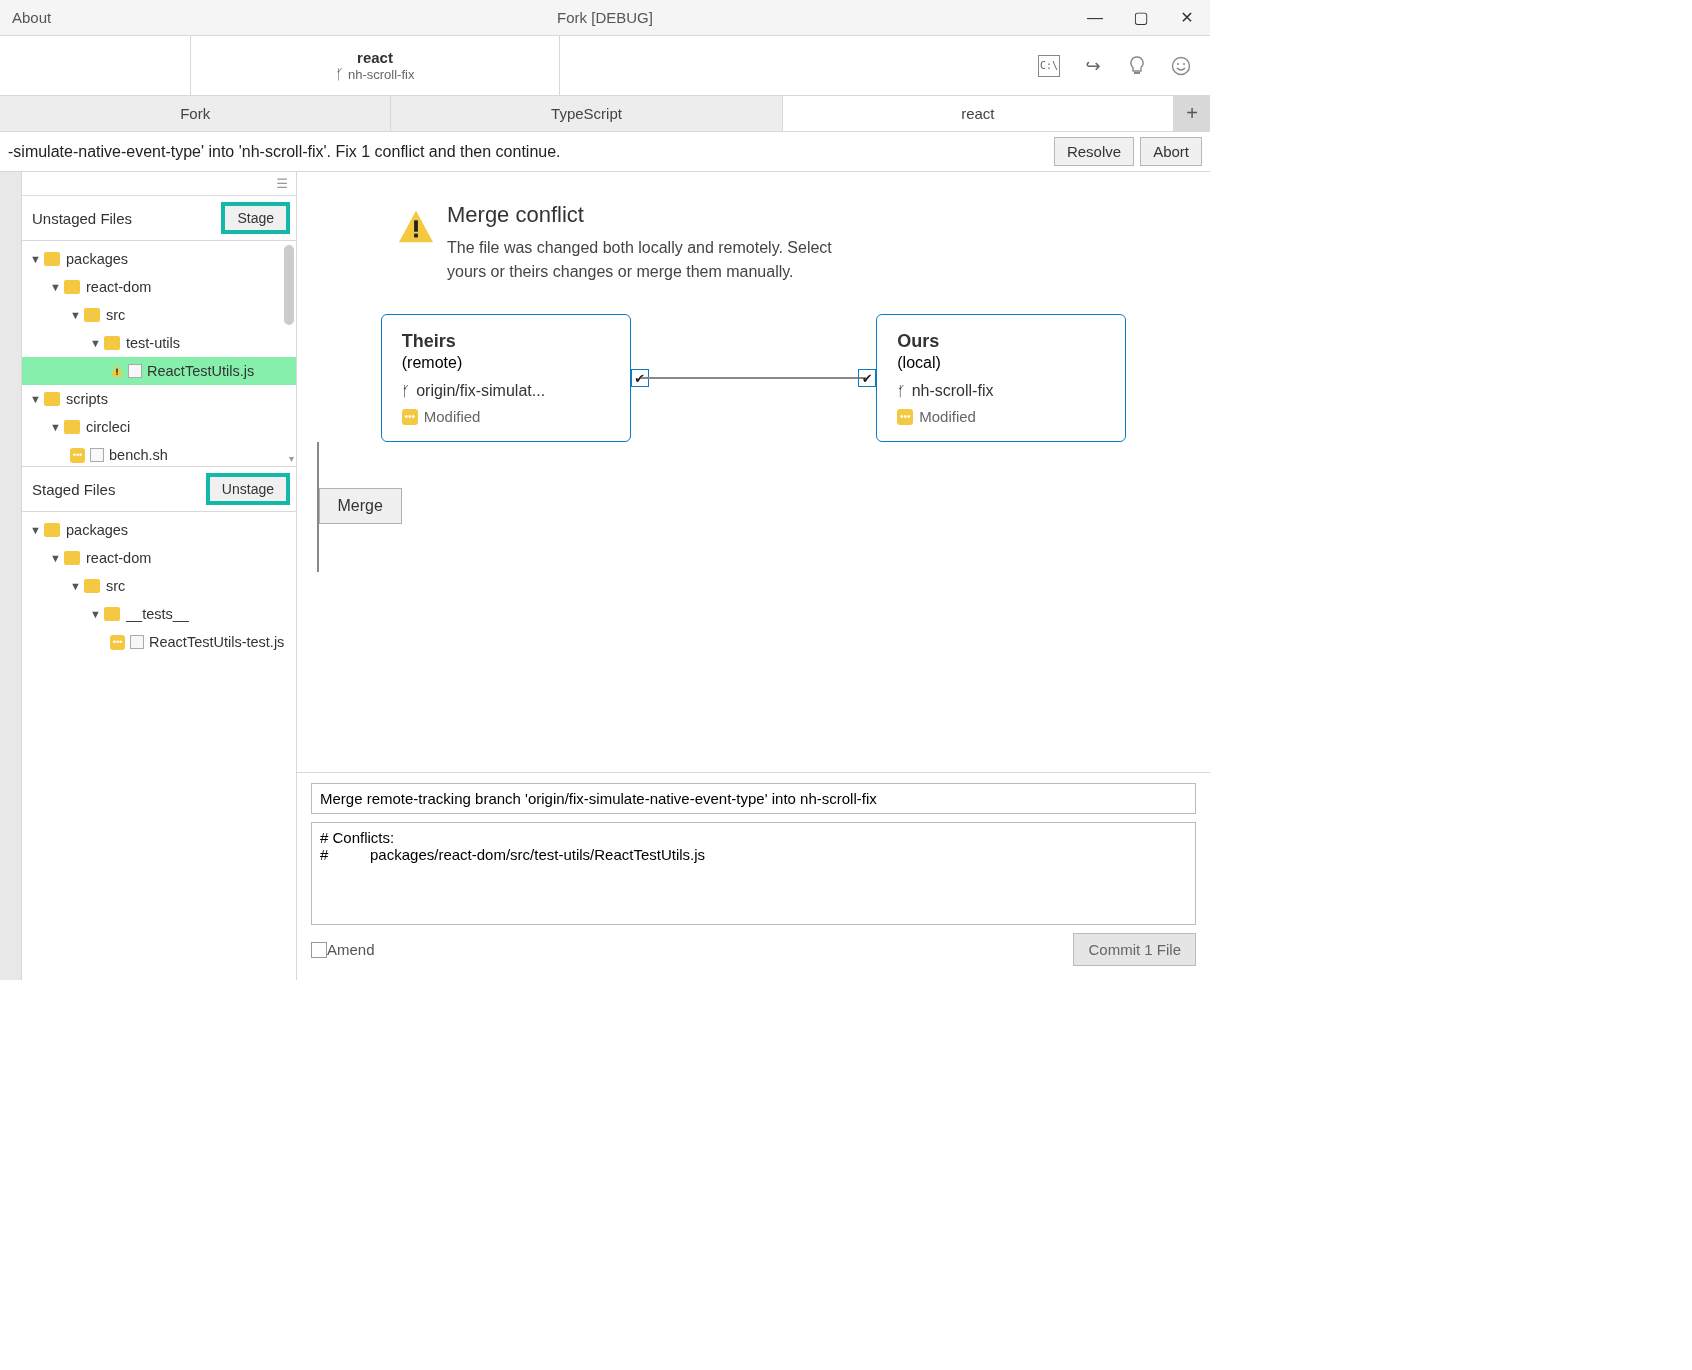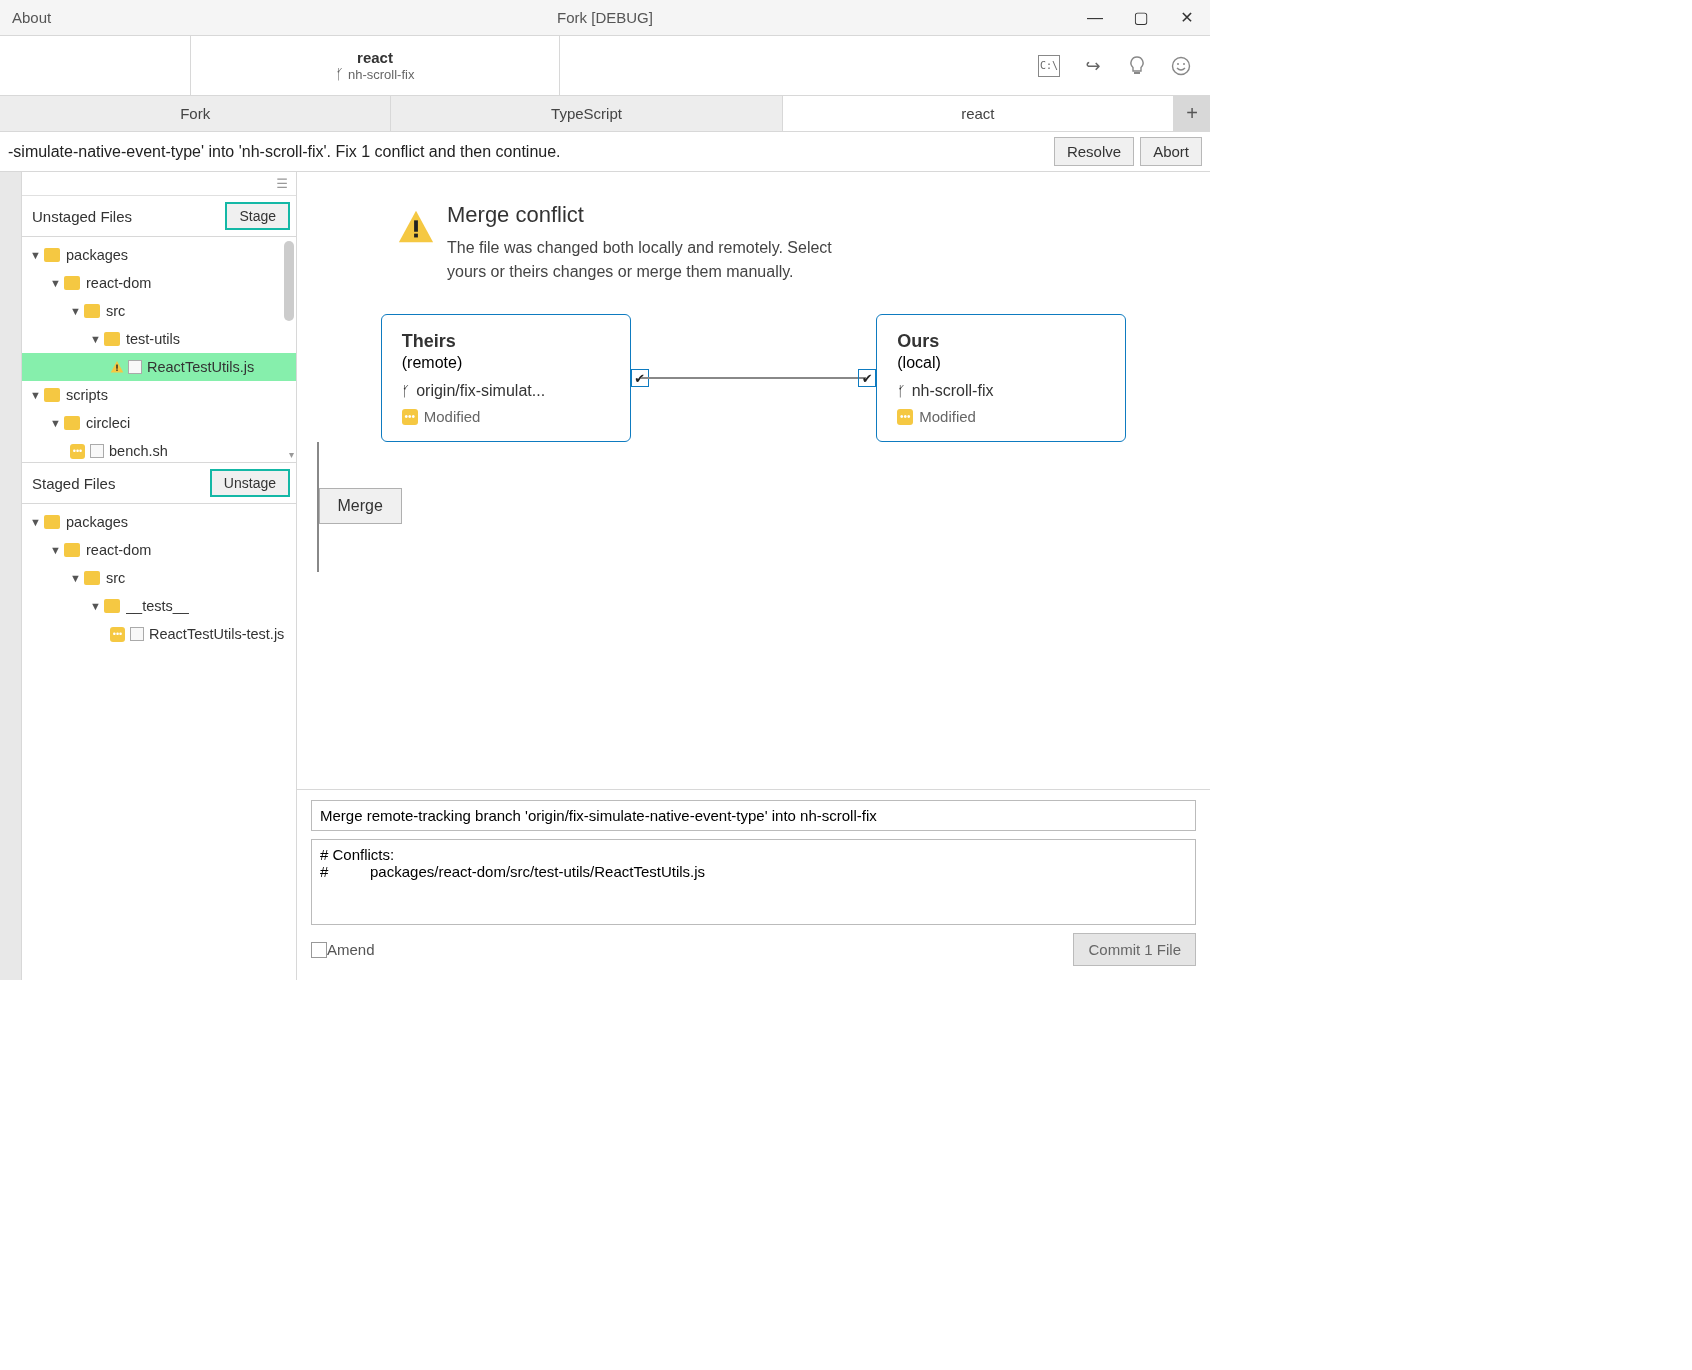--- a/index.html
+++ b/index.html
@@ -36,21 +36,21 @@
 
 .main { flex: 1; display: flex; overflow: hidden; }
 
 
 .rail { width: 22px; background: #e8e8e8; border-right: 1px solid #d8d8d8; }
 
 
 .file-panel { width: 275px; border-right: 1px solid #d8d8d8; display: flex; flex-direction: column; }
 .file-panel .section-header { display: flex; align-items: center; justify-content: space-between; padding: 6px 6px 6px 10px; border-bottom: 1px solid #d8d8d8; }
 .file-panel .section-header .title { font-size: 15px; }
-.file-panel .section-header .btn { padding: 4px 12px; background: #f0f0f0; border: 2px solid #14b8a6; font-size: 14px; }
+.file-panel .section-header .btn { padding: 4px 12px; background: #f0f0f0; border: 4px solid #14b8a6; font-size: 14px; }
 .file-panel .filter-bar { height: 24px; border-bottom: 1px solid #e0e0e0; display: flex; align-items: center; justify-content: flex-end; padding-right: 8px; color: #999; font-size: 13px; }
 .file-panel .tree { flex: 0 0 auto; overflow-y: auto; padding: 4px 0; }
 .file-panel .tree.unstaged-tree { height: 225px; position: relative;}
 .file-panel .tree.staged-tree { flex: 1; }
 
 .tree-row { display: flex; align-items: center; height: 28px; font-size: 14.5px; color: #333; padding-right: 6px; }
 .tree-row.selected { background: #86efac; }
 .tree-row .indent { display: inline-block; }
 .tree-row .caret { width: 14px; font-size: 11px; color: #555; }
 .tree-row .folder-icon { width: 16px; height: 14px; background: #f5c842; border-radius: 2px; margin-right: 6px; }
@@ -81,21 +81,21 @@
 
 .merge-check { width: 18px; height: 18px; border: 1.5px solid #0e7bc0; display: flex; align-items: center; justify-content: center; font-size: 13px; color: #222; }
 .merge-line { width: 120px; height: 1.5px; background: #888; margin: 0 -8px;}
 .merge-vline-container { display: flex; flex-direction: column; align-items: center; }
 .merge-vline { width: 1.5px; height: 130px; background: #888; }
 .merge-btn { padding: 8px 18px; background: #f0f0f0; border: 1px solid #b0b0b0; font-size: 16px; margin-top: -2px;}
 
 
 .commit-area { border-top: 1px solid #d8d8d8; padding: 10px 14px 14px 14px; display: flex; flex-direction: column; gap: 8px; }
 .commit-area input[type=text] { width: 100%; padding: 6px 8px; border: 1px solid #bbb; font-size: 15px; }
-.commit-area textarea { width: 100%; height: 86px; padding: 6px 8px; border: 1px solid #bbb; font-size: 15px; font-family: inherit; resize: none; }
+.commit-area textarea { width: 100%; height: 103px; padding: 6px 8px; border: 1px solid #bbb; font-size: 15px; font-family: inherit; resize: none; }
 .commit-area .commit-footer { display: flex; align-items: center; justify-content: space-between; }
 .commit-area .amend { display: flex; align-items: center; font-size: 15px; color: #555; }
 .commit-area .amend .cb { width: 16px; height: 16px; border: 1px solid #999; }
 .commit-area .commit-btn { padding: 7px 14px; border: 1px solid #bbb; background: #e5e5e5; font-size: 15px; color: #666; }
 
 .branch-glyph { font-size: 14px; }
 
 svg.warn-tri { display: block; }
 </style>
 </head>

